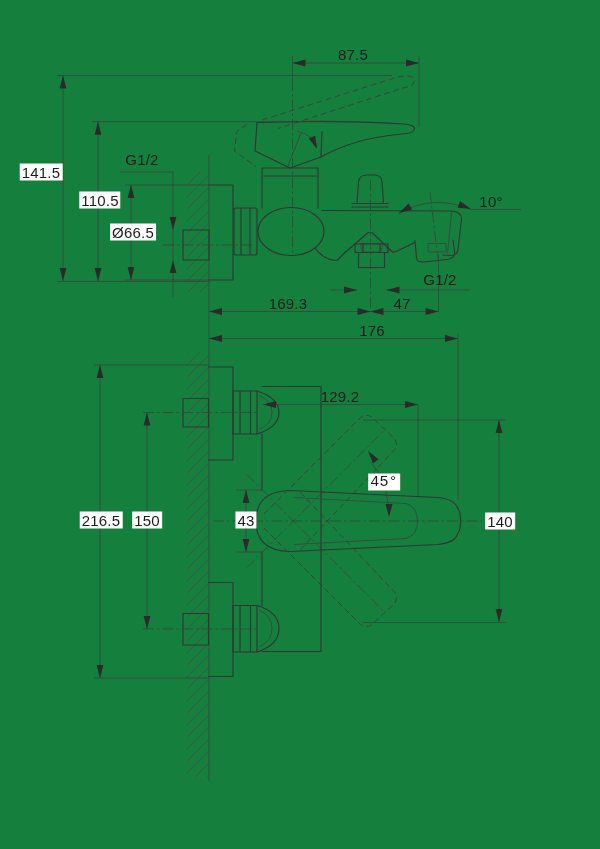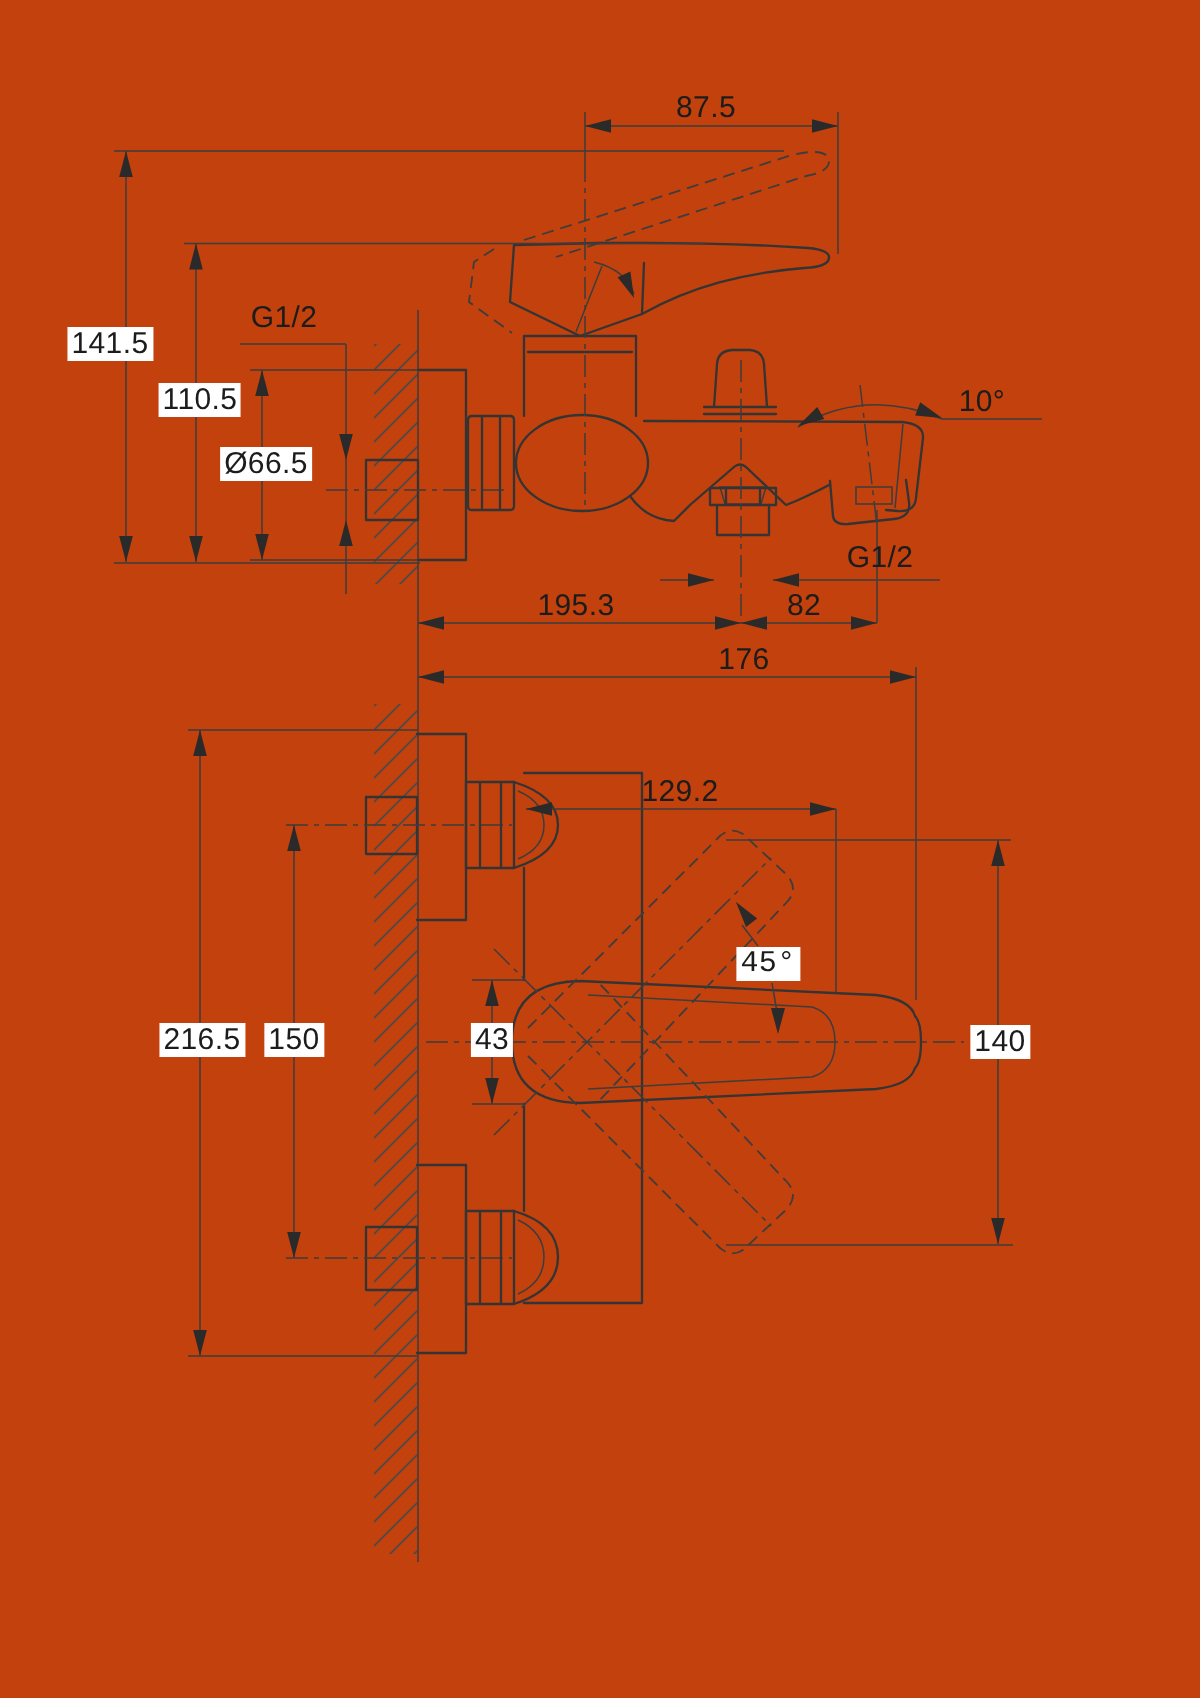--- a/index.html
+++ b/index.html
@@ -1,16 +1,16 @@
 <!DOCTYPE html>
 <html><head>
 <meta charset="utf-8">
 <style>
   html,body{margin:0;padding:0;background:#ffffff;}
-  #stage{position:relative;width:600px;height:849px;background:#c2410c;overflow:hidden;
+  #stage{position:relative;width:600px;height:849px;background:#15803d;overflow:hidden;
          font-family:"Liberation Sans","DejaVu Sans",sans-serif;}
   #stage svg{position:absolute;left:0;top:0;}
   .lbl{position:absolute;transform:translate(-50%,-50%);font-size:15px;color:#1c1c1c;
        white-space:nowrap;letter-spacing:0.2px;}
   .lbl.bg{background:#ffffff;padding:0 2px;}
   .outline{stroke:#343434;stroke-width:1.15;fill:none;stroke-linecap:round;stroke-linejoin:round;}
   .thin{stroke:#3d3d3d;stroke-width:0.75;fill:none;}
   .dash{stroke:#3d3d3d;stroke-width:0.9;fill:none;stroke-dasharray:6 3.5;}
   .cline{stroke:#3d3d3d;stroke-width:0.75;fill:none;stroke-dasharray:11 3 2.5 3;}
   .arr{fill:#2a2a2a;stroke:none;}
@@ -165,27 +165,27 @@
     <polygon class="arr" points="499,420 495.6,433 502.4,433"></polygon>
     <polygon class="arr" points="499,622 495.6,609 502.4,609"></polygon>
 
     <path class="thin" d="M371,462.5 L379,473 M386,491.5 L389,509"></path>
     <polygon class="arr" points="368,451 378.6,459.3 373,463.5"></polygon>
     <polygon class="arr" points="389,517 385.5,504 392.5,504"></polygon>
   </g>
 </svg>
 
   <span class="lbl" style="left:353px;top:54px;">87.5</span>
-  <span class="lbl bg" style="left:55px;top:172px;">141.5</span>
+  <span class="lbl bg" style="left:41px;top:172px;">141.5</span>
   <span class="lbl bg" style="left:100px;top:200px;">110.5</span>
   <span class="lbl" style="left:142px;top:159px;">G1/2</span>
   <span class="lbl bg" style="left:133px;top:232px;">Ø66.5</span>
   <span class="lbl" style="left:491px;top:201px;">10°</span>
-  <span class="lbl" style="left:288px;top:303px;">195.3</span>
-  <span class="lbl" style="left:402px;top:303px;">82</span>
+  <span class="lbl" style="left:288px;top:303px;">169.3</span>
+  <span class="lbl" style="left:402px;top:303px;">47</span>
   <span class="lbl" style="left:440px;top:279px;">G1/2</span>
   <span class="lbl" style="left:336px;top:330px;margin-left:36px;">176</span>
   <span class="lbl" style="left:340px;top:396px;">129.2</span>
   <span class="lbl bg" style="left:101px;top:520px;">216.5</span>
   <span class="lbl bg" style="left:147px;top:520px;">150</span>
   <span class="lbl bg" style="left:246px;top:520px;">43</span>
   <span class="lbl bg" style="left:384px;top:482px;font-family:Liberation Mono, monospace;">45°</span>
   <span class="lbl bg" style="left:500px;top:521px;">140</span>
 
 </div>

